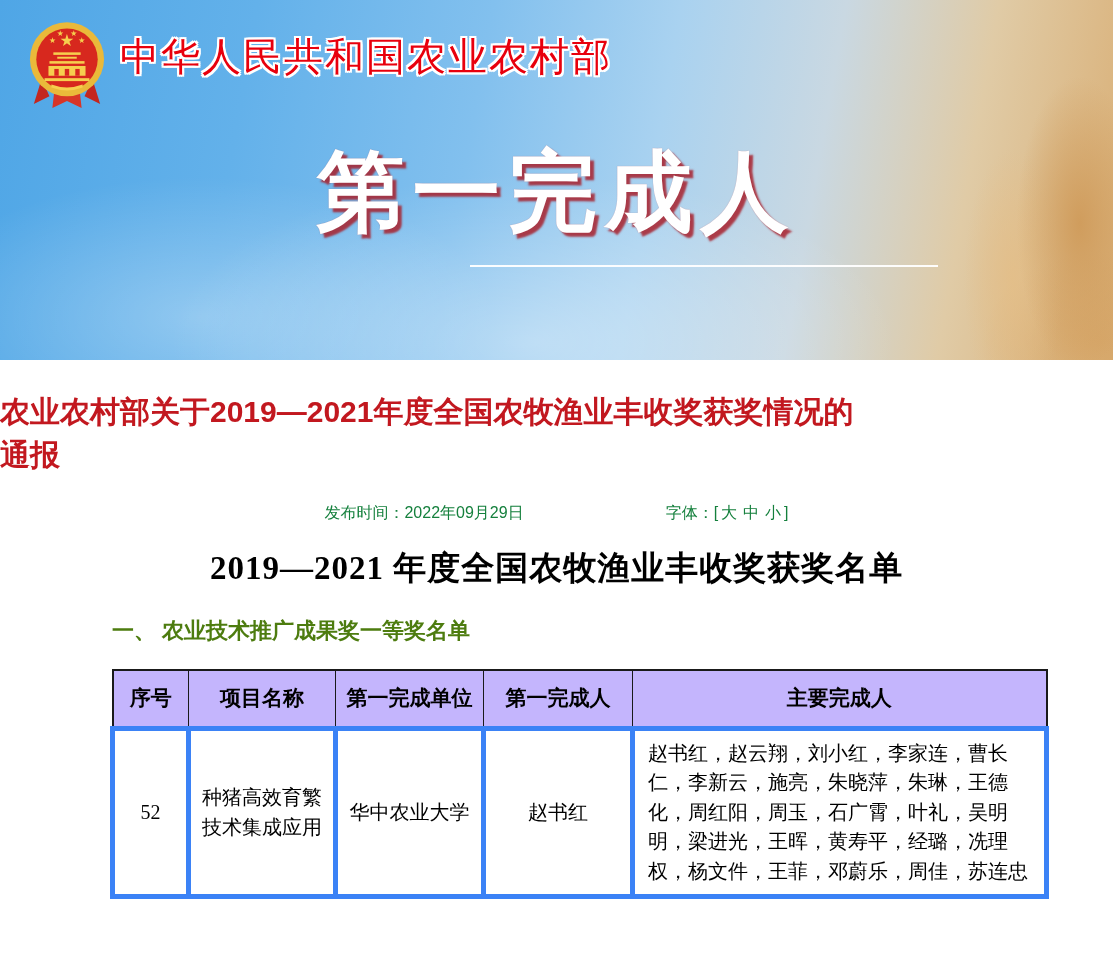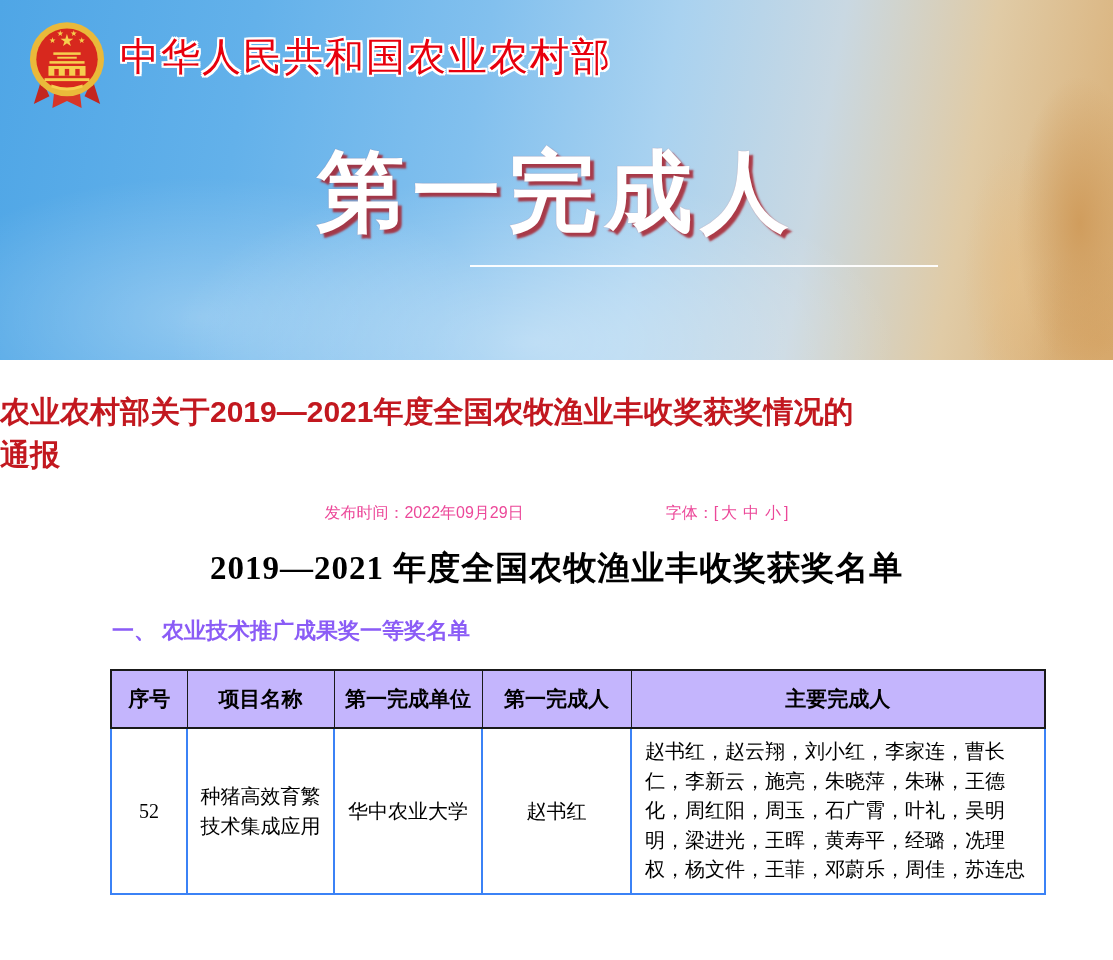--- a/index.html
+++ b/index.html
@@ -44,53 +44,53 @@
   }
 
   
   .content { padding-top: 30px; }
   .article-title {
     text-align: left; color: #c2181f; font-weight: 600;
     font-size: 30px; line-height: 43px;
   }
   .meta {
     display: flex; justify-content: center; gap: 142px;
-    margin-top: 27px; font-size: 16px; color: #ec4899;
+    margin-top: 27px; font-size: 16px; color: #15803d;
   }
   .meta .font-picker span { display: inline-block; }
   .meta .font-opt { cursor: pointer; margin: 0 3px; }
 
   .attachment-label { margin: 26px 0 0 112px; font-size: 23px; color: #111; font-weight: 500; }
   .doc-title {
     margin-top: 22px; text-align: center;
     font-family: "Liberation Serif", "DejaVu Serif", serif;
     font-size: 33px; font-weight: bold; color: #000; letter-spacing: 1px;
   }
-  .section-title { margin: 25px 12px 0 112px; font-size: 22px; font-weight: bold; color: #8b5cf6; }
+  .section-title { margin: 25px 12px 0 112px; font-size: 22px; font-weight: bold; color: #4d7c0f; }
 
   
   table.awards {
     margin: 23px 0 0 110px; width: 934px;
     border-collapse: collapse; table-layout: fixed;
     border: 2px solid #1a1a1a;
     font-family: "Liberation Serif", "DejaVu Serif", serif;
   }
   table.awards col.c1 { width: 76px; }
   table.awards col.c2 { width: 147px; }
   table.awards col.c3 { width: 148px; }
   table.awards col.c4 { width: 149px; }
   table.awards col.c5 { width: 414px; }
   table.awards th {
     border: 1px solid #1a1a1a; border-bottom: 2px solid #1a1a1a;
     height: 58px; font-family: "Liberation Sans", "DejaVu Sans", sans-serif;
     font-size: 21px; font-weight: bold; text-align: center; vertical-align: middle;
     background: #c4b5fd;
   }
   table.awards td {
-    border: 2px solid #3b82f6;
+    border: 5px solid #3b82f6;
     font-size: 20px; text-align: center; vertical-align: middle;
     padding: 6px 10px; line-height: 30px; height: 152px;
   }
   table.awards td.names { text-align: left; padding: 8px 13px; line-height: 29.5px; font-size: 20px; }
 </style>
 </head>
 <body>
 
 <div class="page">
 

